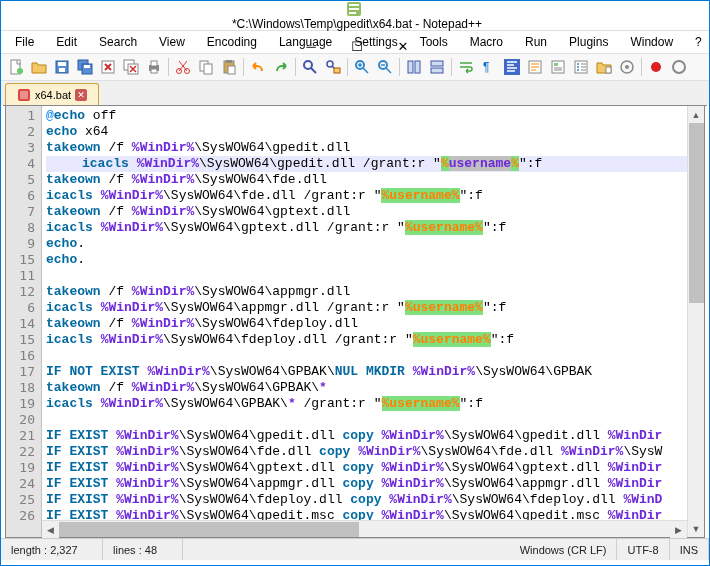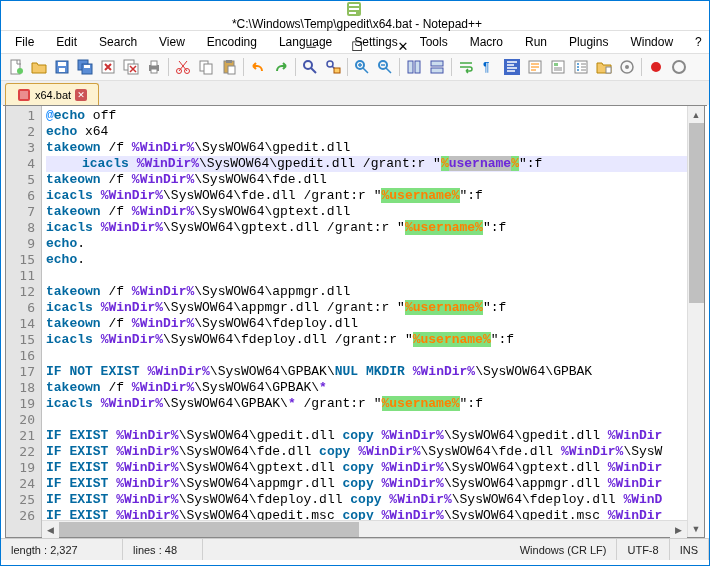--- a/index.html
+++ b/index.html
@@ -310,19 +310,19 @@
   </div>
   <div class="scrollh">
     <div class="btn">◀</div>
     <div class="thumb"></div>
     <div class="btn" style="position:absolute;right:0;top:0">▶</div>
   </div>
 </div>
 </div>
 
 <div class="statusbar">
-  <div class="cell" style="width:122px">length : 2,327</div>
+  <div class="cell" style="width:102px">length : 2,327</div>
   <div class="cell" style="width:80px">lines : 48</div>
   <div class="spacer"></div>
   <div class="cell">Windows (CR LF)</div>
   <div class="cell">UTF-8</div>
   <div class="cell">INS</div>
 </div>
 
 </body></html>

